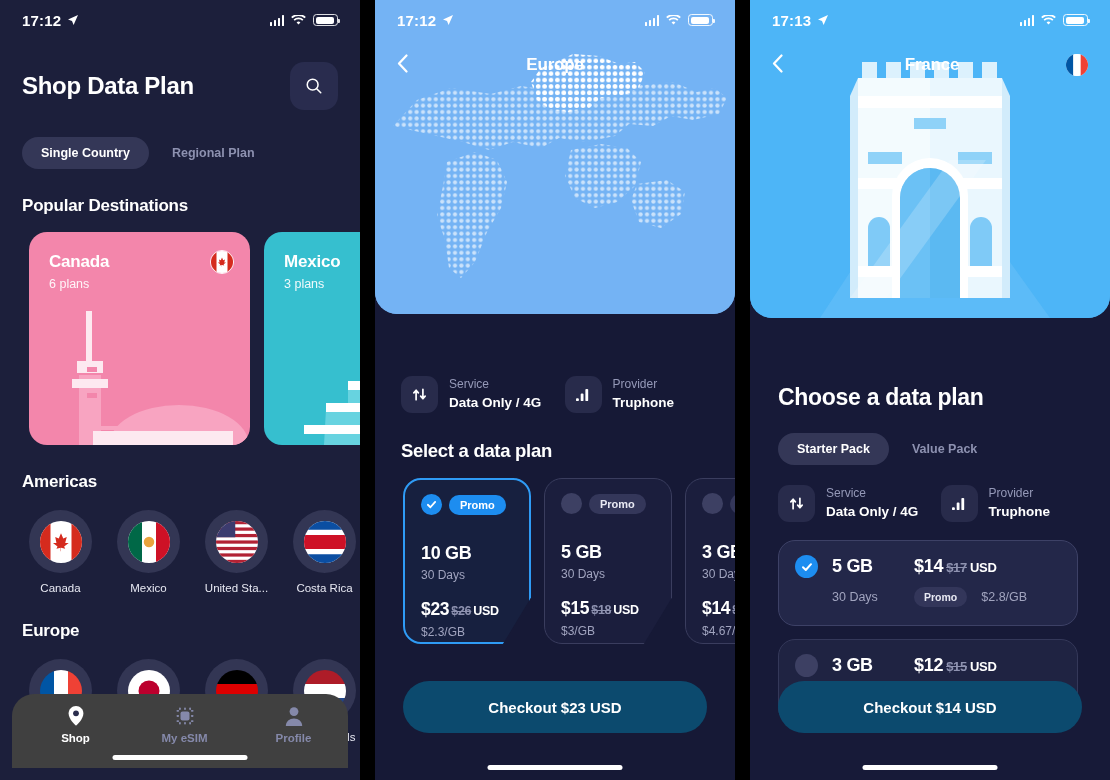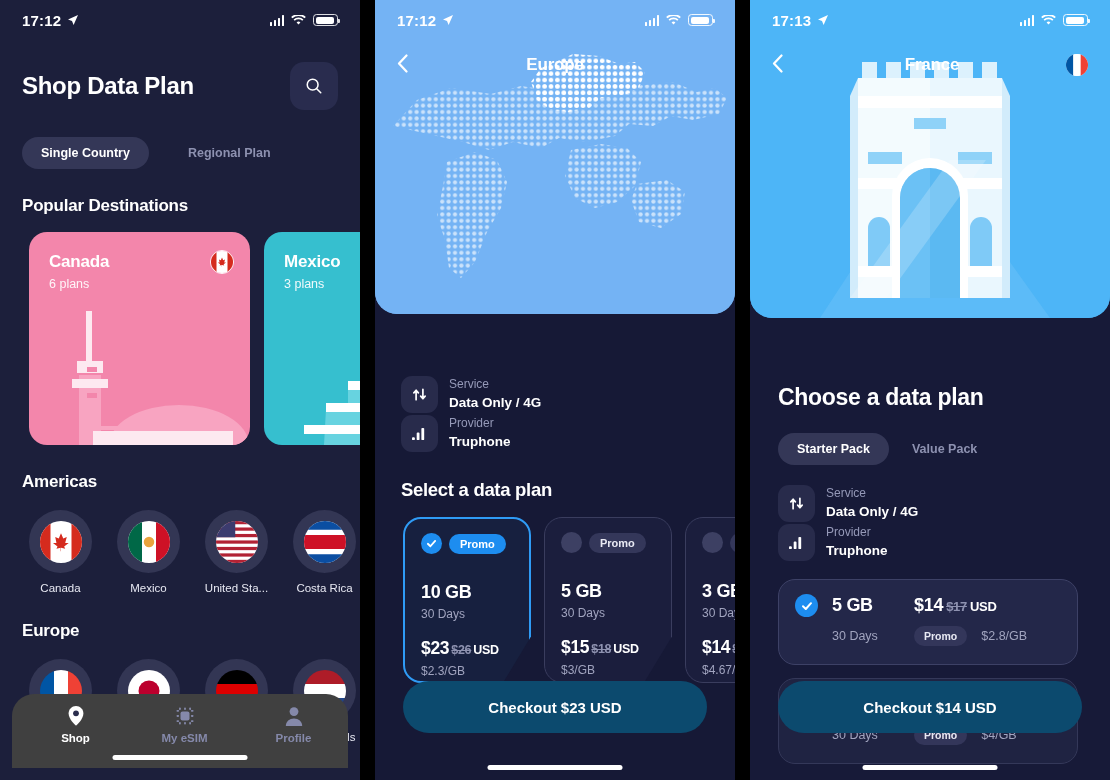--- a/index.html
+++ b/index.html
@@ -32,21 +32,21 @@
   .p1 .statusbar .sb-time{color:#fff}
   .p1 .bars i{background:#fff}
   .p1 .batt{border:1.5px solid rgba(255,255,255,.85);}
   .p1 .batt span{display:block;margin:1.5px;width:18px;height:7px;border-radius:2px;background:#fff;}
   .p1 .batt::after{background:rgba(255,255,255,.85)}
 
   .p1-head { display:flex; align-items:center; justify-content:space-between; padding: 22px 22px 0 22px; }
   .p1-title { font-size: 24px; font-weight: 800; letter-spacing:-.3px;}
   .search-btn { width:48px; height:48px; border-radius:14px; background:#292c4e; display:flex; align-items:center; justify-content:center; cursor:pointer;}
 
-  .seg { display:flex; align-items:center; gap:20px; margin: 27px 0 0 22px; }
+  .seg { display:flex; align-items:center; gap:4px; margin: 27px 0 0 22px; }
   .seg-item { padding: 9px 19px; border-radius:20px; font-size:12.5px; font-weight:700; color:#8d91b0; cursor:pointer; white-space:nowrap;}
   .seg-item.active { background:#343757; color:#fff; }
 
   .sec-title { font-size:17px; font-weight:800; margin: 27px 0 0 22px; letter-spacing:-.2px;}
 
   .cards { display:flex; gap:14px; margin: 16px 0 0 29px; }
   .dcard { width:221px; height:213px; border-radius:18px; position:relative; overflow:hidden; flex:0 0 auto; cursor:pointer;}
   .dcard.canada { background:#f386ab; }
   .dcard.mexico { background:#36bfcf; }
   .dcard .cname { position:absolute; left:20px; top:20px; font-size:17px; font-weight:800; color:#fff; letter-spacing:-.2px;}
@@ -78,21 +78,21 @@
   .p2 .batt{border:1.5px solid rgba(255,255,255,.9);}
   .p2 .batt span{display:block;margin:1.5px;width:18px;height:7px;border-radius:2px;background:#fff;}
   .p2 .batt::after{background:rgba(255,255,255,.9)}
   .hero { position:absolute; top:0; left:0; width:100%; height:314px; background:#74b3f4; border-radius:0 0 22px 22px; overflow:hidden;}
   .navbar { position:relative; z-index:3; height:50px; display:flex; align-items:center; padding: 0 22px; }
   .nav-back { width:26px; font-size:23px; line-height:1; color:#fff; cursor:pointer; font-weight:300;}
   .nav-title { flex:1; text-align:center; font-size:17px; font-weight:700; color:#fff; letter-spacing:-.2px;}
   .nav-flag { width:22px; height:22px; border-radius:50%; overflow:hidden; background:#fff;}
   .nav-spacer{width:26px;}
 
-  .infos { display:flex; gap:2px; padding: 22px 22px 0 26px; flex-direction: column; }
+  .infos { display:flex; gap:15px; padding: 22px 22px 0 26px; }
   .info { display:flex; align-items:center; gap:11px; flex:1;}
   .info-ic { width:37px; height:37px; border-radius:11px; background:#282b4b; display:flex; align-items:center; justify-content:center; }
   .info-k { font-size:12px; color:#9599b8; line-height:1.45;}
   .info-v { font-size:13.5px; color:#fff; font-weight:700; line-height:1.45;}
 
   .p2-title { font-size:18.5px; font-weight:800; margin: 27px 0 0 26px; letter-spacing:-.3px;}
 
   .plans { display:flex; gap:13px; margin: 16px 0 0 28px; }
   .plan { width:128px; height:166px; flex:0 0 auto; border-radius:18px; border:1.5px solid #3a3d5e; background:#1b1e3d;
           padding: 14px 14px 0 16px; position:relative; cursor:pointer;

